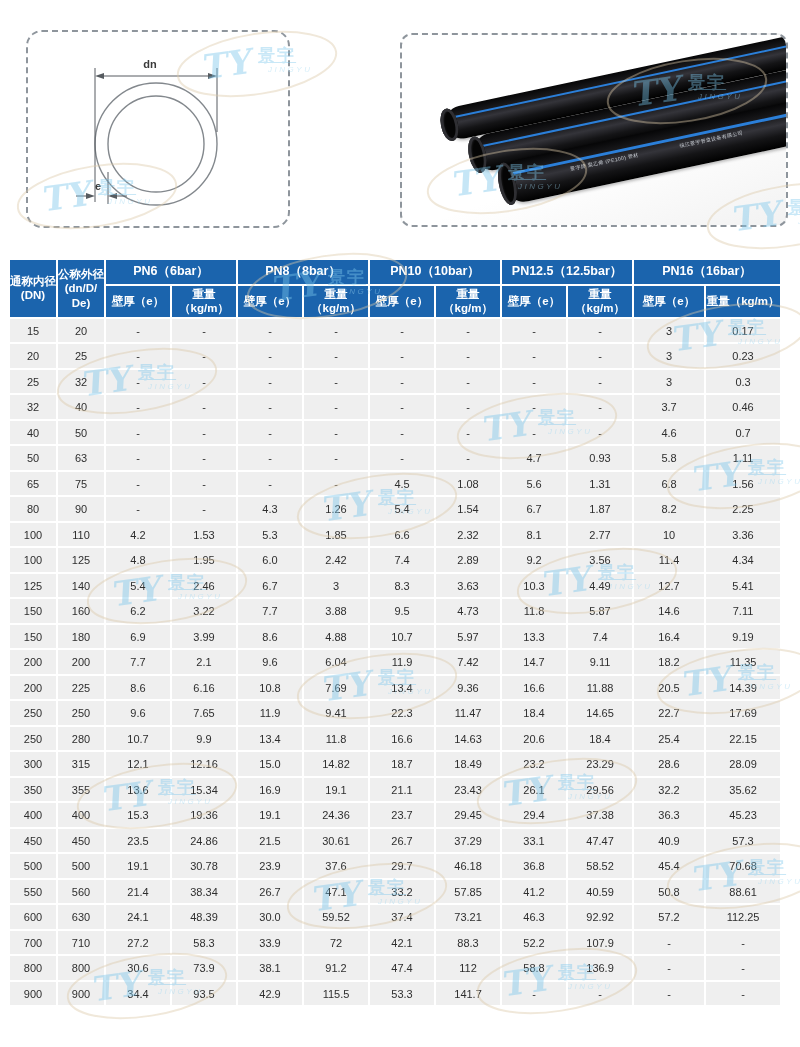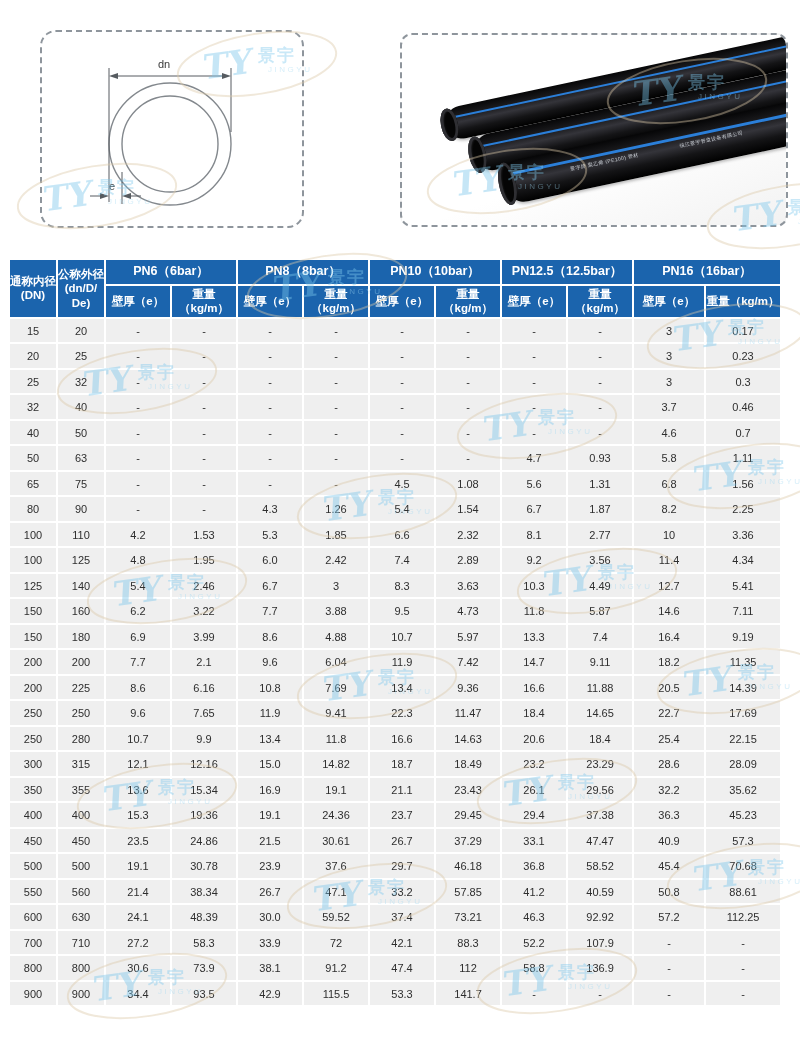--- a/index.html
+++ b/index.html
@@ -10,27 +10,27 @@
   }
 
   
   .wm-layer{position:absolute;inset:0;z-index:10;pointer-events:none;}
   .wm{position:absolute;width:175px;height:72px;opacity:.42;}
   .wm svg{position:absolute;inset:0;}
   .wm-inner{position:absolute;inset:0;display:flex;align-items:center;justify-content:center;gap:6px;}
   .wm-ty{font-family:"DejaVu Serif","Liberation Serif",serif;font-style:italic;font-weight:bold;
          font-size:34px;color:#79c6ec;transform:rotate(-8deg);line-height:1;}
   .wm-col{display:flex;flex-direction:column;line-height:1;transform:translateY(-4px);}
-  .wm-cn{font-size:17px;font-weight:bold;color:#7fc9ee;letter-spacing:2px;}
-  .wm-en{font-size:8px;color:#9ed7f1;letter-spacing:2.5px;margin-top:2px;padding-left:10px;}
+  .wm-cn{font-size:17px;font-weight:bold;color:#7fc9ee;letter-spacing:2px;text-decoration:underline;}
+  .wm-en{font-size:8px;color:#9ed7f1;letter-spacing:2.5px;margin-top:2px;padding-left:10px;font-style:italic;}
 
   
   .diagram-box{
-    position:absolute;left:40px;top:30px;width:260px;height:194px;
-    border:2px dashed #8e959c;border-radius:16px;background:#fff;
+    position:absolute;left:26px;top:30px;width:260px;height:194px;
+    border:2px dashed #8e959c;border-radius:16px;background:#fff;font-weight:bold;
   }
   .diagram-box svg{position:absolute;inset:0;}
   .dim-label{font-size:11px;fill:#3a3a3a;}
 
   
   .photo-box{
     position:absolute;left:400px;top:33px;width:384px;height:190px;
     border:2px dashed #8e959c;border-radius:12px;overflow:hidden;
     background:linear-gradient(160deg,#ffffff 60%,#f2f2f2 100%);
   }

